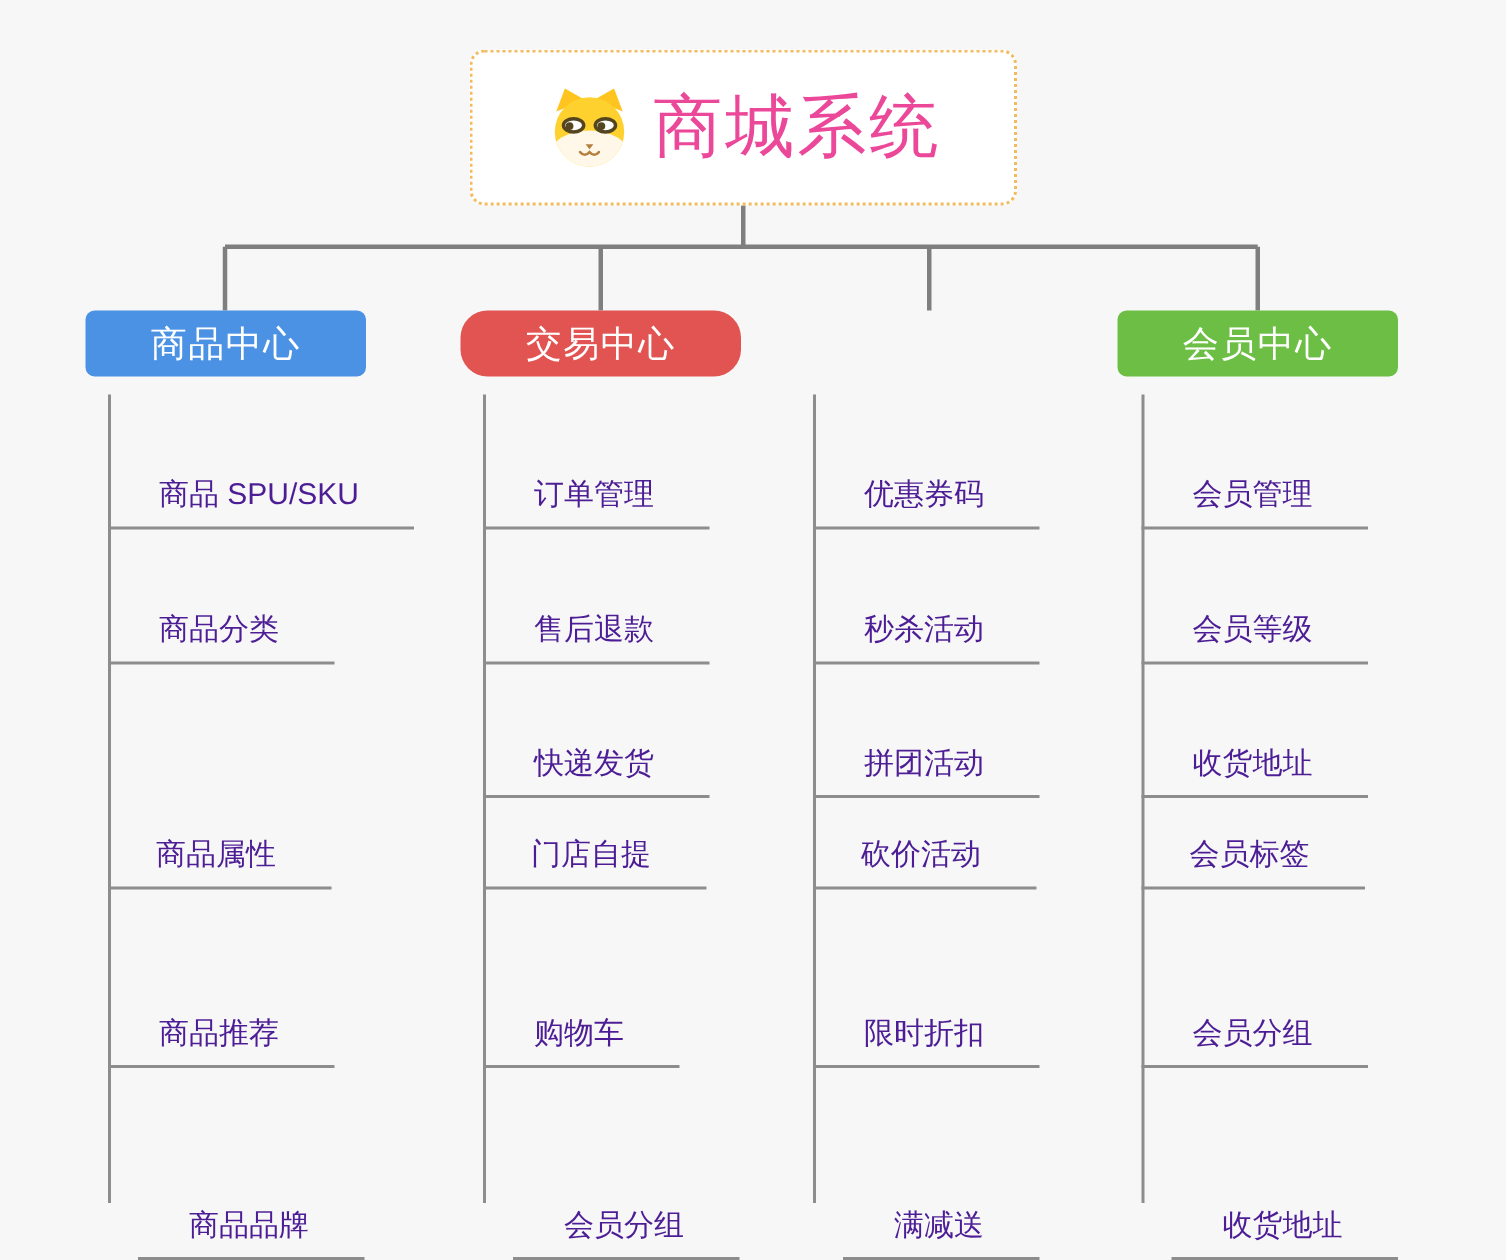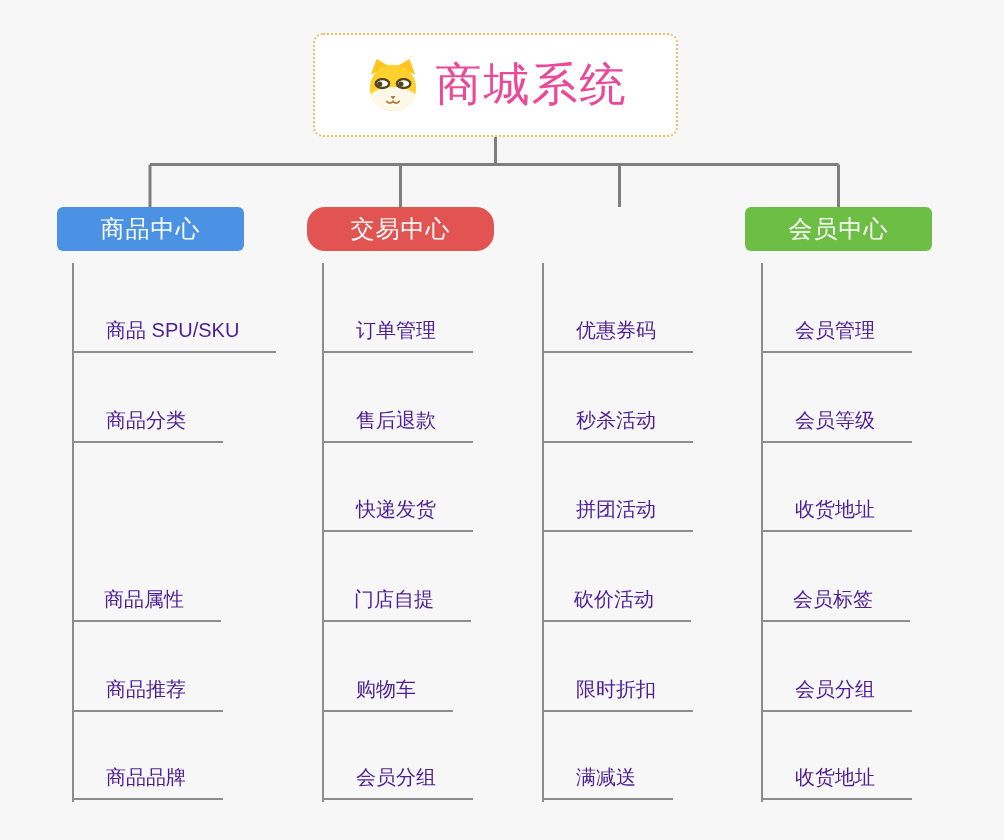--- a/index.html
+++ b/index.html
@@ -66,23 +66,23 @@
     border-bottom:2px solid #8d8d8d;
     cursor:pointer;
   }
   .item.c0{left:72px;}
   .item.c1{left:322px;}
   .item.c2{left:542px;}
   .item.c3{left:761px;}
   .item.r0{top:315px;}
   .item.r1{top:405px;}
   .item.r2{top:494px;}
-  .item.r3{top:584px;padding-left:32px;}
+  .item.r3{top:555px;padding-left:32px;}
   .item.r4{top:674px;}
-  .item.r5{top:762px;}
+  .item.r5{top:802px;margin-left:20px;}
 </style>
 </head>
 <body>
 
 <div class="canvas">
 
   <svg class="connectors" viewBox="0 0 1004 840" xmlns="http://www.w3.org/2000/svg">
     <g stroke="#7f7f7f" stroke-width="3" fill="none">
       <path d="M495.5 137 V164.5"></path>
       <path d="M150 164.5 H838.5"></path>

